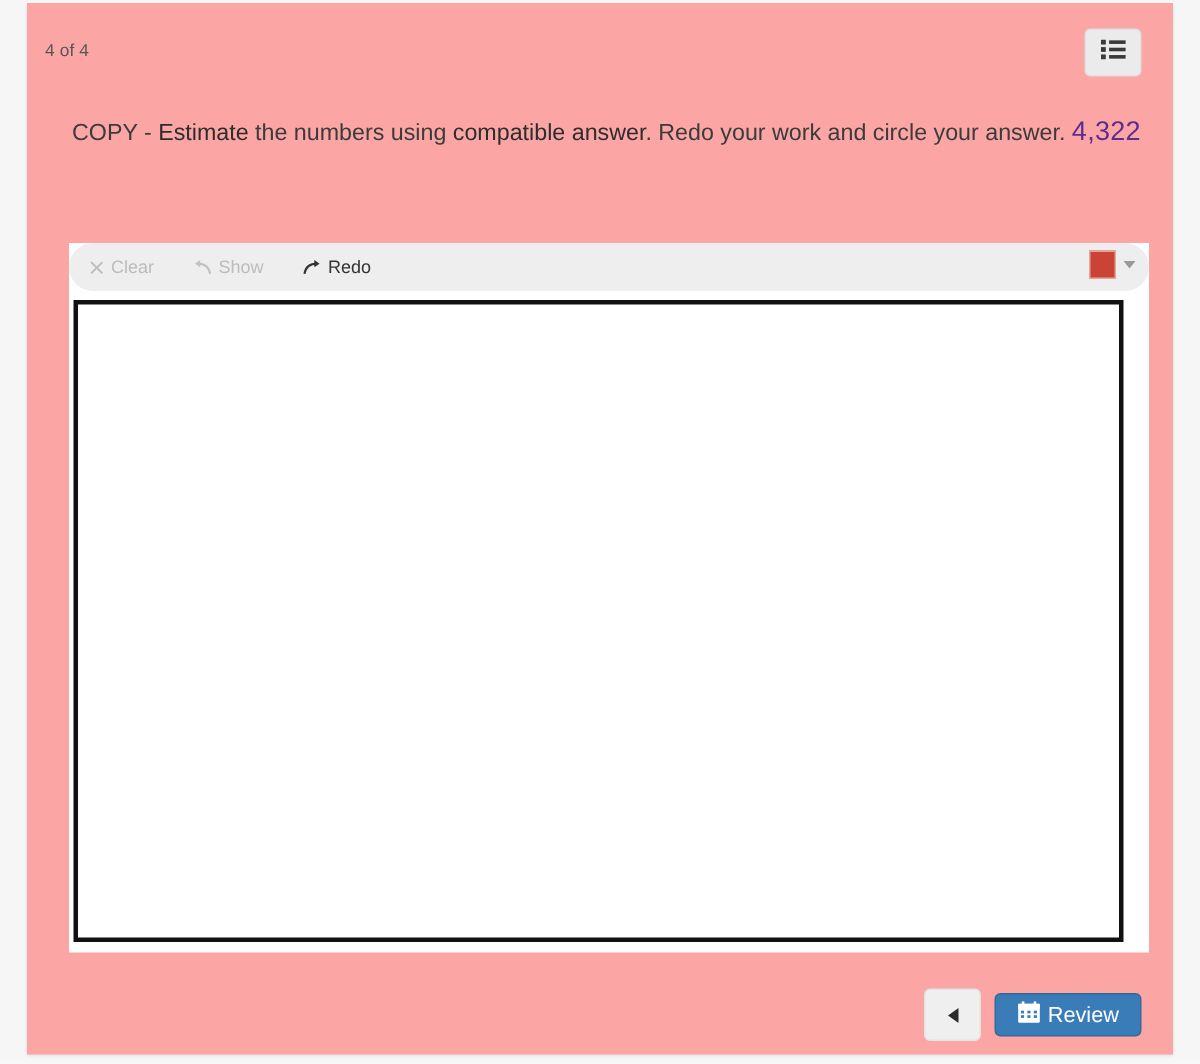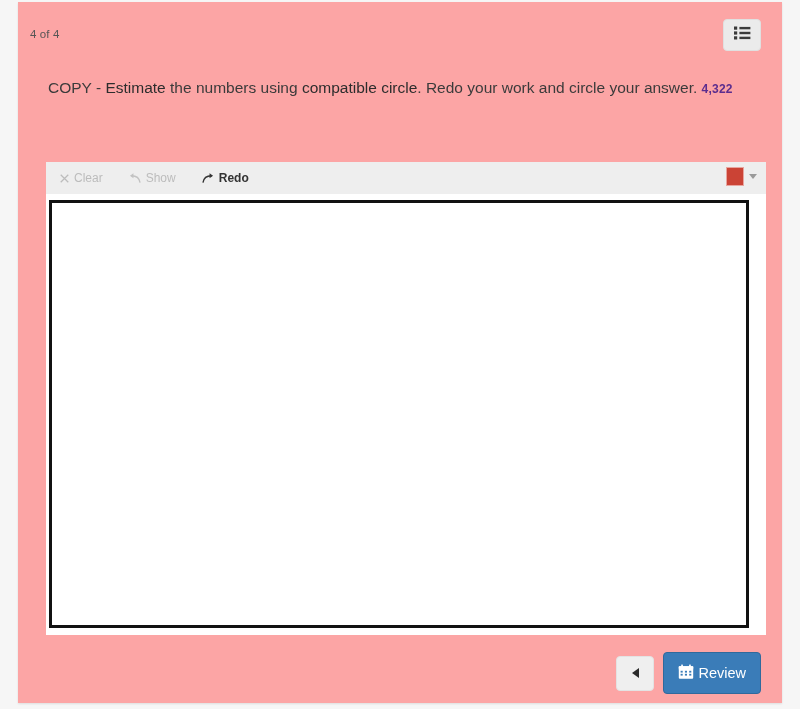--- a/index.html
+++ b/index.html
@@ -69,22 +69,22 @@
     top: 74px;
     width: 718px;
     font-size: 15.5px;
     line-height: 23.5px;
     color: #3b3b3b;
     font-weight: 400;
   }
   .question b { font-weight: 400; color: #2d2d2d; }
   .expr {
     color: #5b2d8e;
-    font-weight: 700;
-    font-size: 12px;
+    font-weight: 400;
+    font-size: 18px;
     letter-spacing: 0.2px;
   }
   .expr-line2 {
     display: block;
     color: #5b2d8e;
     font-weight: 700;
     font-size: 16.5px;
   }
 
   
@@ -96,40 +96,41 @@
     height: 473px;
     background: #ffffff;
   }
   .draw-toolbar {
     position: relative;
     height: 32px;
     background: #eeeeee;
     display: flex;
     align-items: center;
     padding-left: 10px;
+    border-radius: 16px;
   }
   .tool-btn {
     display: inline-flex;
     align-items: center;
     gap: 5px;
     font-size: 12px;
     padding: 2px 8px 2px 4px;
     margin-right: 14px;
     background: transparent;
     border: none;
     cursor: pointer;
     font-family: "Liberation Sans", sans-serif;
   }
   .tool-btn.disabled {
     color: #bcbcbc;
     cursor: default;
   }
   .tool-btn.enabled {
     color: #333333;
-    font-weight: 700;
+    font-weight: 400;
   }
   .tool-btn .ic { display: inline-block; line-height: 0; }
 
   .color-picker {
     position: absolute;
     right: 9px;
     top: 5px;
     display: flex;
     align-items: center;
     gap: 5px;
@@ -178,21 +179,21 @@
     justify-content: center;
     cursor: pointer;
   }
   .tri-left {
     width: 0; height: 0;
     border-top: 5px solid transparent;
     border-bottom: 5px solid transparent;
     border-right: 7px solid #2b2b2b;
   }
   .review-button {
-    height: 42px;
+    height: 29px;
     padding: 4px 14px;
     background: #3a7cb8;
     border: 1px solid #30699c;
     border-radius: 4px;
     color: #ffffff;
     font-size: 14.5px;
     display: flex;
     align-items: center;
     gap: 4px;
     cursor: pointer;
@@ -216,21 +217,21 @@
             <rect x="0" y="10.3" width="3.2" height="3.2" fill="#3a3a3a"></rect>
             <rect x="5.4" y="0.9" width="11" height="2.4" fill="#3a3a3a"></rect>
             <rect x="5.4" y="5.8" width="11" height="2.4" fill="#3a3a3a"></rect>
             <rect x="5.4" y="10.7" width="11" height="2.4" fill="#3a3a3a"></rect>
           </svg>
         </span>
       </div>
     </div>
 
     <div class="question">
-      <span>COPY - </span><b>Estimate</b><span> the numbers using </span><b>compatible circle</b><span>. Redo your work and circle your answer. </span><span class="expr">4,322</span>
+      <span>COPY - </span><b>Estimate</b><span> the numbers using </span><b>compatible answer</b><span>. Redo your work and circle your answer. </span><span class="expr">4,322</span>
     </div>
 
     <div class="draw-widget">
 
       <div class="draw-toolbar">
 
         <button class="tool-btn disabled">
           <span class="ic">
             <svg width="9" height="9" viewBox="0 0 10 10" xmlns="http://www.w3.org/2000/svg">
               <path d="M0.8 0.8 L9.2 9.2 M9.2 0.8 L0.8 9.2" stroke="#bcbcbc" stroke-width="1.4" fill="none"></path>

